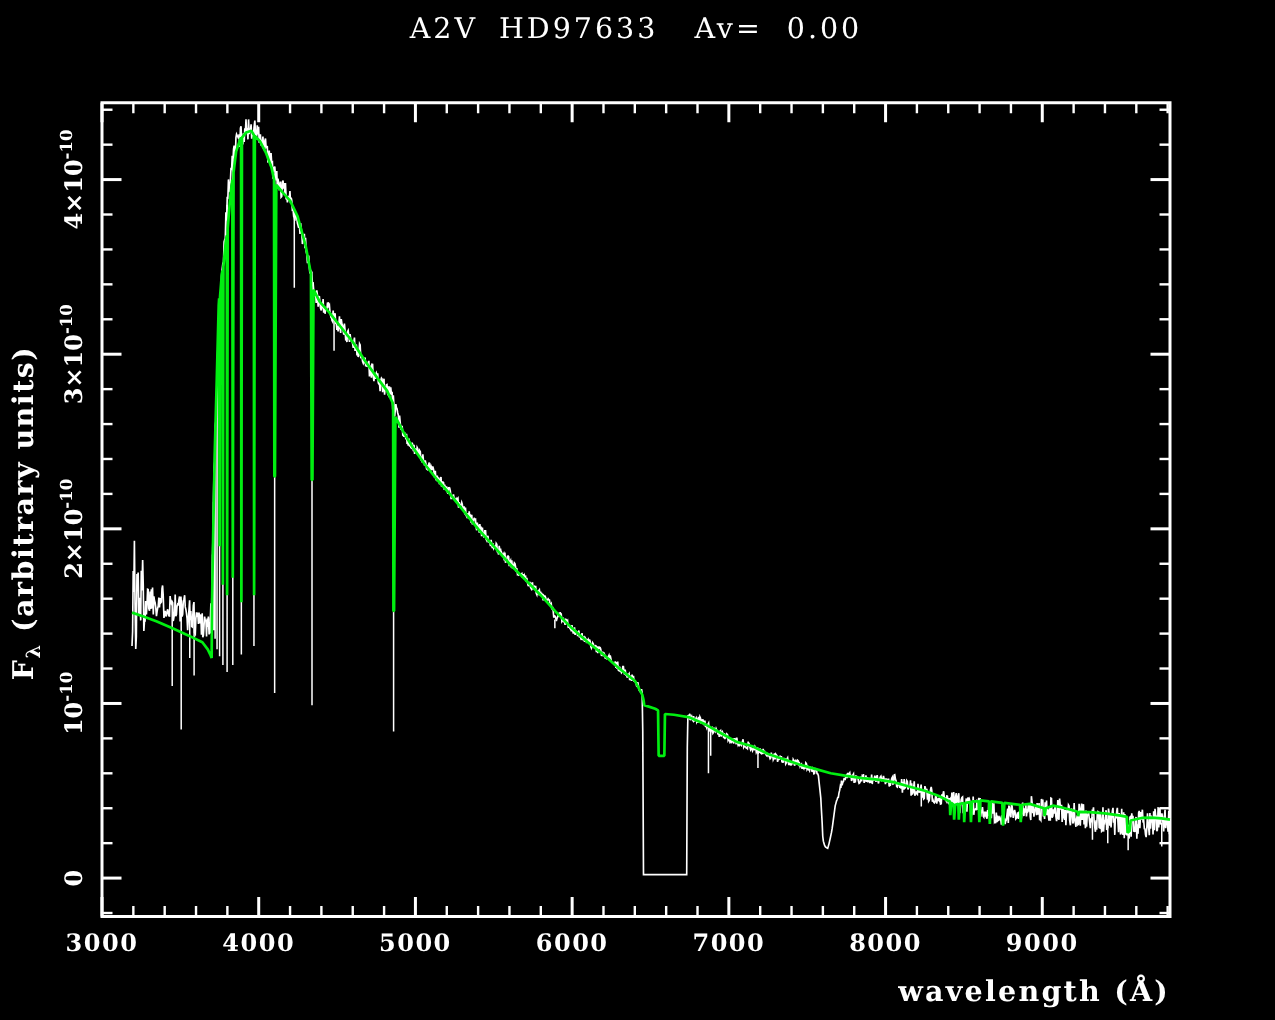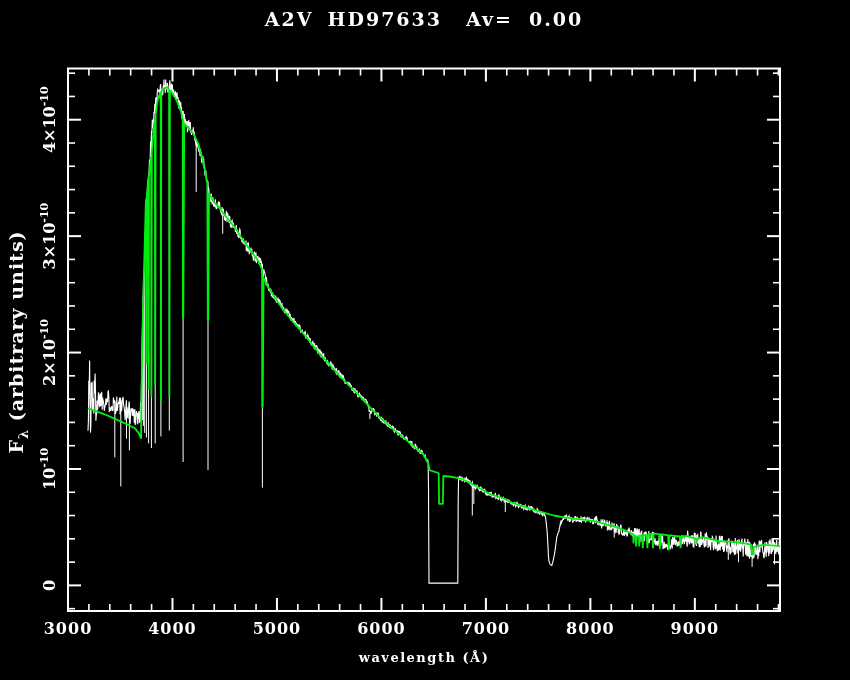--- a/index.html
+++ b/index.html
@@ -1,25 +1,25 @@
 <!DOCTYPE html>
 <html><head>
 <meta charset="utf-8">
 <style>
   html,body{margin:0;padding:0;background:#000;}
   #screen{position:relative;width:850px;height:680px;background:#000;overflow:hidden;
           font-family:"DejaVu Serif", serif;color:#fff;}
   #title-row{position:absolute;top:8px;left:68px;width:712px;text-align:center;
-             font-size:19px;font-weight:bold;letter-spacing:2px;white-space:nowrap;}
+             font-size:19px;font-weight:normal;letter-spacing:2px;white-space:nowrap;}
   #title-row .t-star{margin-left:14px;}
   #title-row .t-av{margin-left:24px;}
   #title-row .t-avval{margin-left:16px;}
   #chart-svg{position:absolute;left:0;top:0;}
-  #x-title{position:absolute;left:68px;top:650px;width:712px;text-align:center;
-           font-size:13px;font-weight:bold;letter-spacing:1.5px;}
+  #x-title{position:absolute;left:68px;top:650px;width:712px;text-align:right;
+           font-size:19px;font-weight:bold;letter-spacing:1.5px;}
   #y-title{position:absolute;left:18px;top:342px;transform:translate(-50%,-50%) rotate(-90deg);
            font-size:19px;font-weight:bold;white-space:nowrap;letter-spacing:1px;}
   #y-title sub{font-size:13px;}
 </style>
 </head>
 <body>
 
 <div id="screen">
 
   <div id="title-row">

